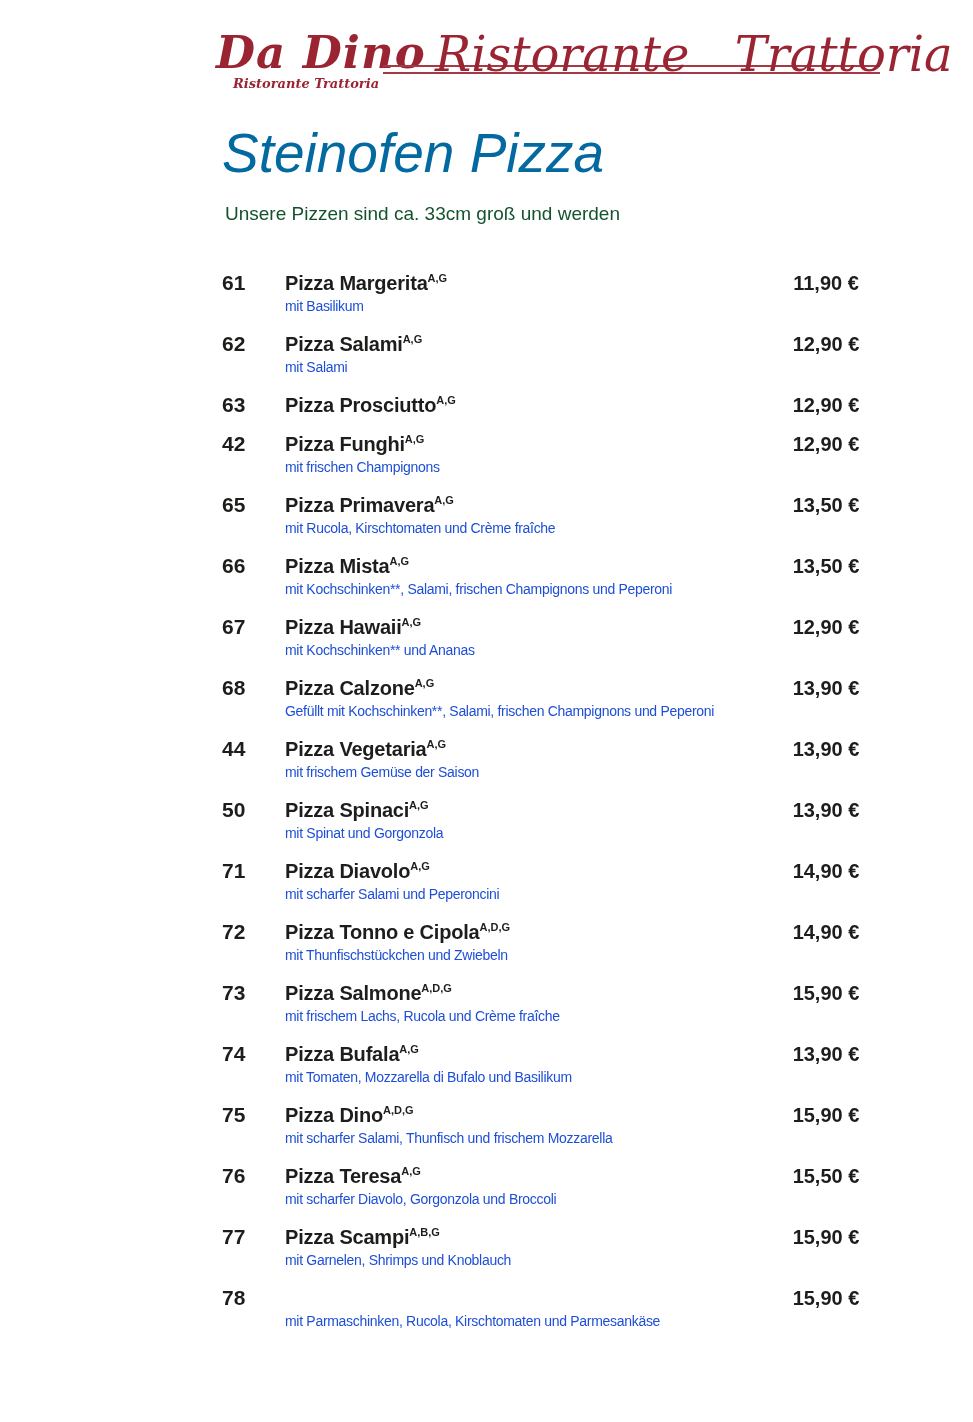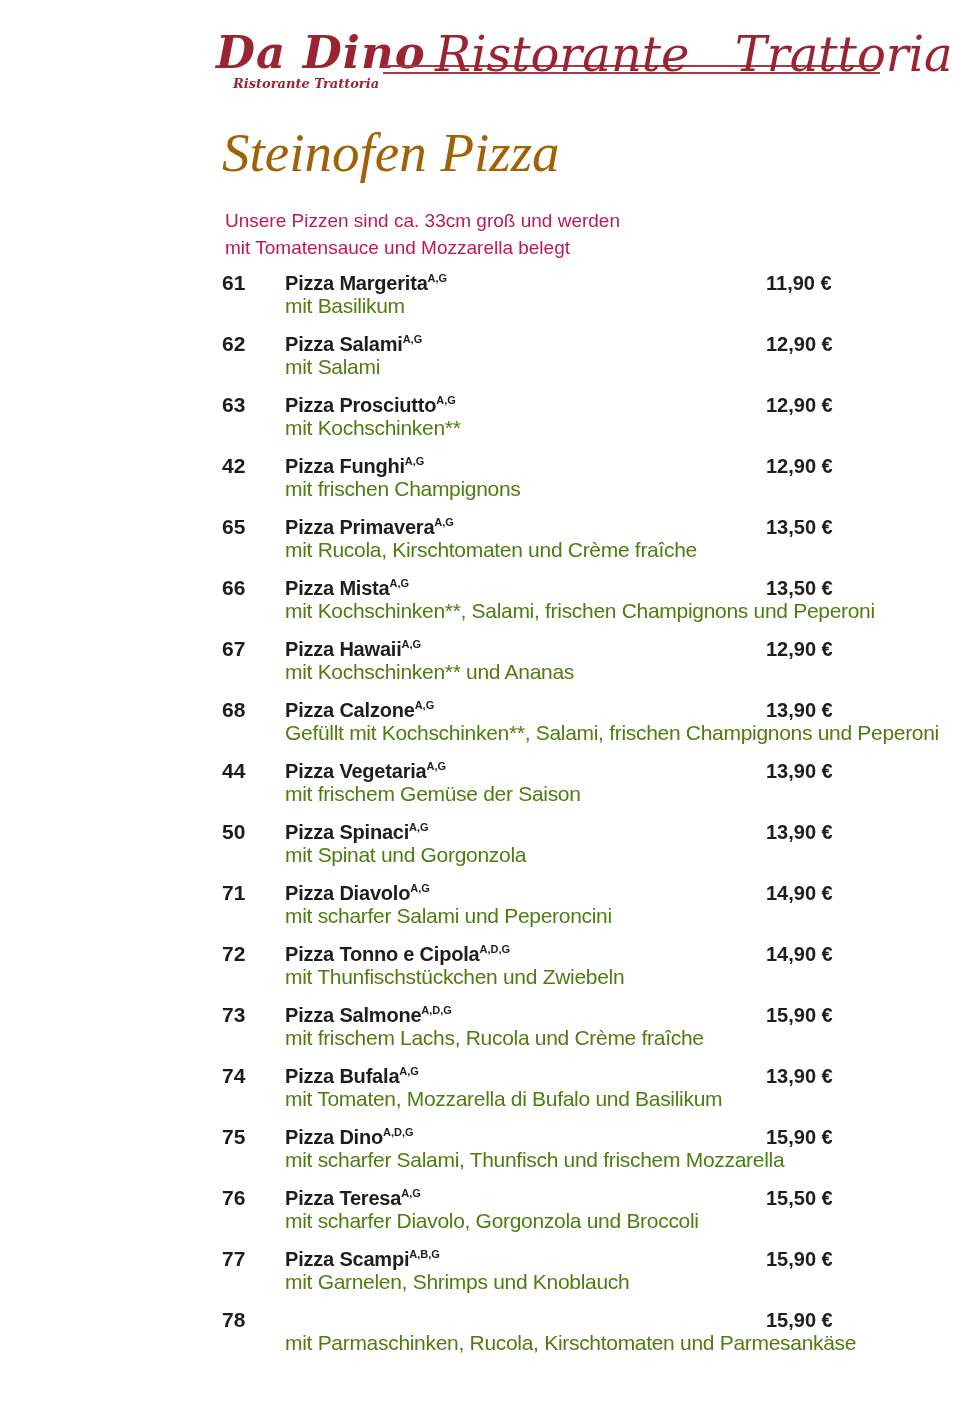--- a/index.html
+++ b/index.html
@@ -43,31 +43,31 @@
     font-family:"DejaVu Serif", serif;
     font-style:italic;
     font-size:48px; line-height:60px;
     color:#9b2433;
     word-spacing:30px;
     white-space:nowrap;
   }
   
   .section-title {
     position:absolute; left:222px; top:118px;
-    font-family:Liberation Serif, serif;
+    font-family:Liberation Sans, sans-serif;
     font-style:italic; font-weight:normal;
     font-size:55px; line-height:70px;
-    color:#a16207;
+    color:#0369a1;
     white-space:nowrap;
   }
   
   .intro {
-    position:absolute; left:225px; top:207px;
+    position:absolute; left:225px; top:200px;
     font-size:19px; line-height:27px;
-    color:#be185d;
+    color:#14532d;
   }
   
   .items {
     position:absolute; left:222px; top:271px; width:664px;
   }
   .item {
     display:grid;
     grid-template-columns:63px 1fr 120px;
     margin-bottom:15px;
   }
@@ -79,28 +79,28 @@
     grid-column:2; grid-row:1;
     font-weight:bold; font-size:20px; line-height:24px;
     letter-spacing:-0.2px;
   }
   .title sup {
     font-size:11px; font-weight:bold;
     vertical-align:super; line-height:0; letter-spacing:0;
   }
   .price {
     grid-column:3; grid-row:1;
-    text-align:left;
+    text-align:center;
     font-weight:bold; font-size:20px; line-height:24px;
     white-space:nowrap;
   }
   .desc {
     grid-column:2 / span 2; grid-row:2;
-    font-size:21px; line-height:22px;
-    color:#4d7c0f;
+    font-size:14px; line-height:22px;
+    color:#1d4ed8;
     letter-spacing:-0.3px;
     white-space:nowrap;
   }
 </style>
 </head>
 <body>
 
 <div class="page">
 
   <div class="logo">
@@ -111,21 +111,20 @@
   <div class="header-script-wrap">
     <div class="rule rule-1"></div>
     <div class="rule rule-2"></div>
     <div class="header-script">Ristorante Trattoria</div>
   </div>
 
   <h1 class="section-title">Steinofen Pizza</h1>
 
   <p class="intro">
     <span>Unsere Pizzen sind ca. 33cm groß und werden</span><br>
-    <span>mit Tomatensauce und Mozzarella belegt</span>
   </p>
 
   <div class="items" id="items">
   <div class="item">
     <div class="num">61</div>
     <div class="title"><span class="t">Pizza Margerita</span><sup class="allergen">A,G</sup></div>
     <div class="price">11,90 €</div>
     <div class="desc">mit Basilikum</div>
   </div>
 
@@ -133,21 +132,20 @@
     <div class="num">62</div>
     <div class="title"><span class="t">Pizza Salami</span><sup class="allergen">A,G</sup></div>
     <div class="price">12,90 €</div>
     <div class="desc">mit Salami</div>
   </div>
 
   <div class="item">
     <div class="num">63</div>
     <div class="title"><span class="t">Pizza Prosciutto</span><sup class="allergen">A,G</sup></div>
     <div class="price">12,90 €</div>
-    <div class="desc">mit Kochschinken**</div>
   </div>
 
   <div class="item">
     <div class="num">42</div>
     <div class="title"><span class="t">Pizza Funghi</span><sup class="allergen">A,G</sup></div>
     <div class="price">12,90 €</div>
     <div class="desc">mit frischen Champignons</div>
   </div>
 
   <div class="item">

